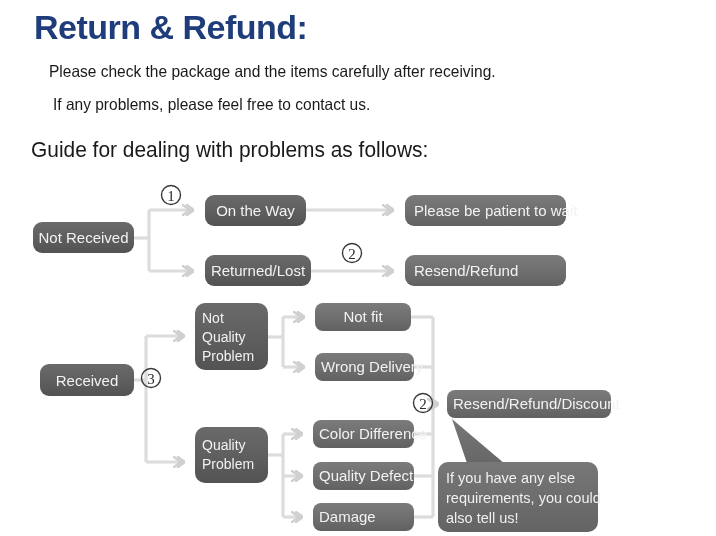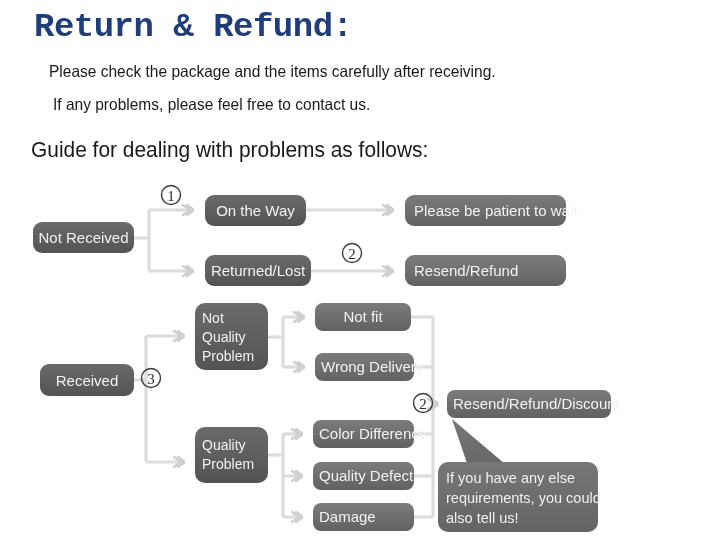--- a/index.html
+++ b/index.html
@@ -12,21 +12,21 @@
     width: 716px;
     height: 536px;
     background: #ffffff;
     overflow: hidden;
     font-family: "Liberation Sans", sans-serif;
   }
   #title {
     position: absolute;
     left: 34px;
     top: 8px;
-    font-family: Liberation Mono, monospace;
+    font-family: Liberation Sans, sans-serif;
     font-weight: bold;
     font-size: 34px;
     letter-spacing: -0.5px;
     color: #1f3d7a;
     white-space: nowrap;
   }
   .intro-line {
     position: absolute;
     font-family: "Liberation Sans", sans-serif;
     font-size: 16.5px;

